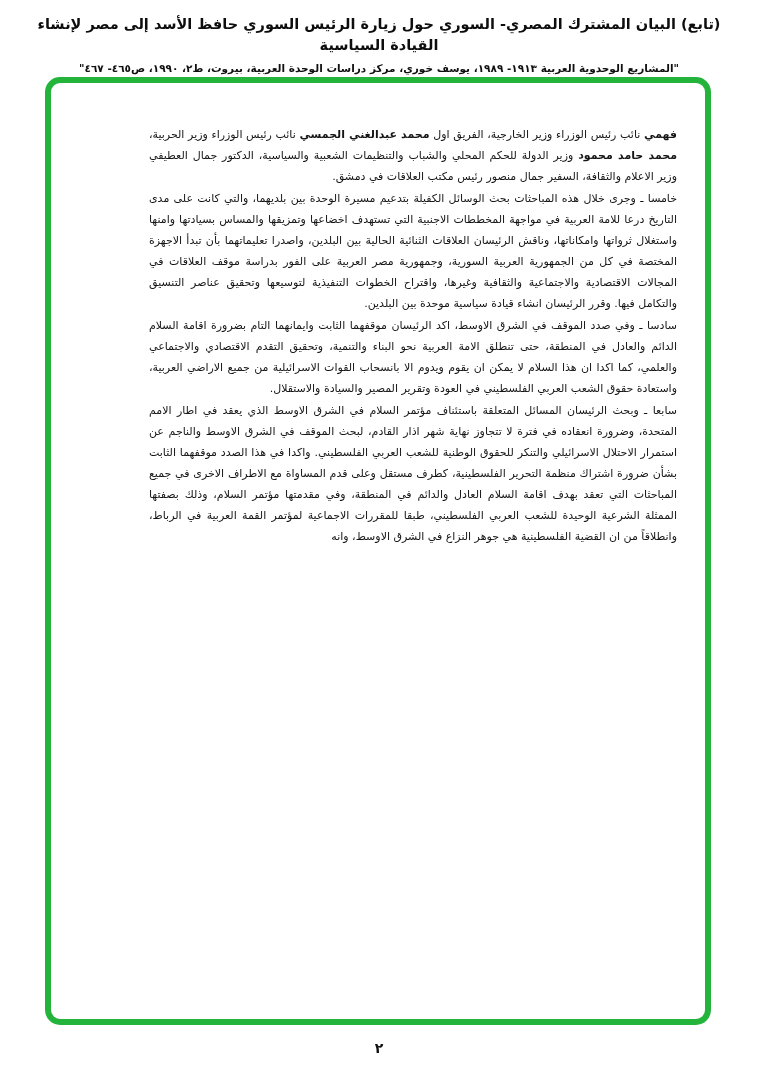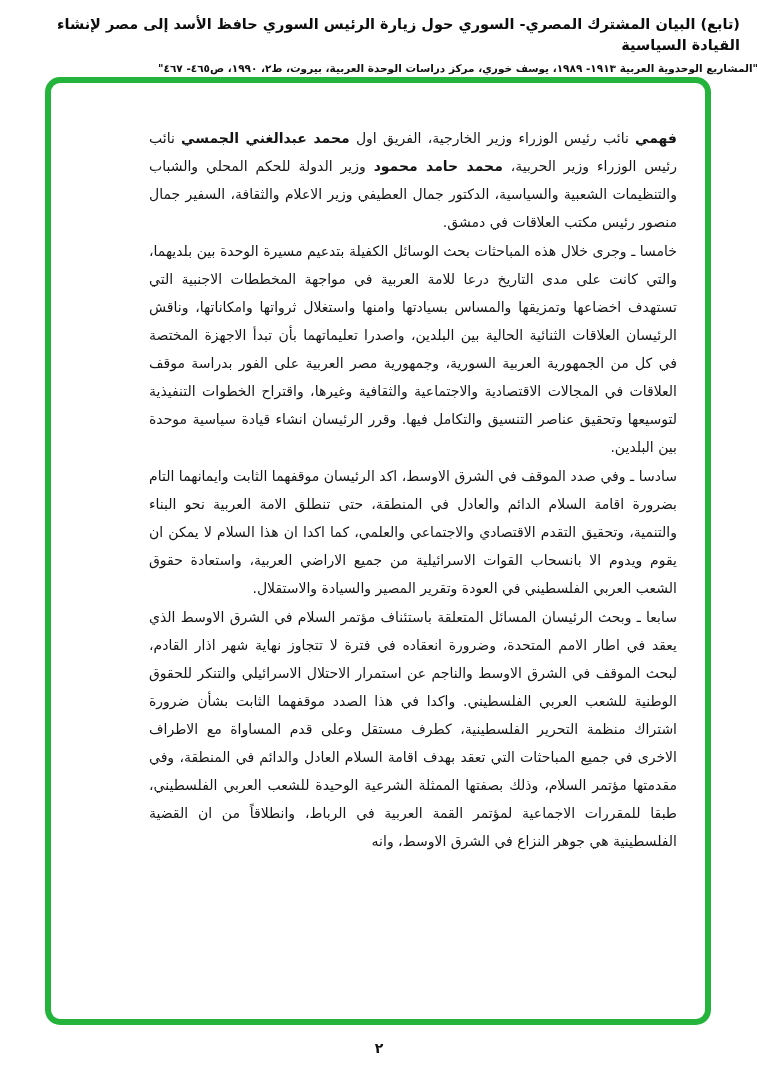--- a/index.html
+++ b/index.html
@@ -10,21 +10,21 @@
   html,body{background:#ffffff;}
   body{
     width:758px;height:1078px;
     position:relative;
     font-family:"DejaVu Sans", sans-serif;
     color:var(--ink);
     overflow:hidden;
   }
   .doc-header{
     position:absolute;top:14px;left:0;width:758px;
-    direction:rtl;text-align:right;
+    direction:rtl;text-align:center;
   }
   .doc-title{
     font-size:14.5px;font-weight:700;line-height:1.45;
     padding:0 18px;color:#0d0d0d;
     letter-spacing:0;
   }
   .doc-citation{
     margin-top:6px;
     font-size:10.5px;font-weight:700;color:#101010;
   }
@@ -34,22 +34,22 @@
     border:6px solid var(--frame-green);
     border-radius:15px;
     background:#ffffff;
   }
   .doc-body{
     position:absolute;top:77px;left:45px;
     width:666px;height:948px;
     padding:47px 34px 10px 104px;
     direction:rtl;
     text-align:justify;
-    font-size:14px;
-    line-height:28px;
+    font-size:11px;
+    line-height:21px;
     color:var(--ink);
     overflow:hidden;
   }
   .doc-body p{margin:0 0 1px 0;}
   .name-bold{font-weight:700;}
   .page-number{
     position:absolute;top:1040px;left:0;width:758px;
     text-align:center;
     font-size:14px;font-weight:700;color:#111;
   }

